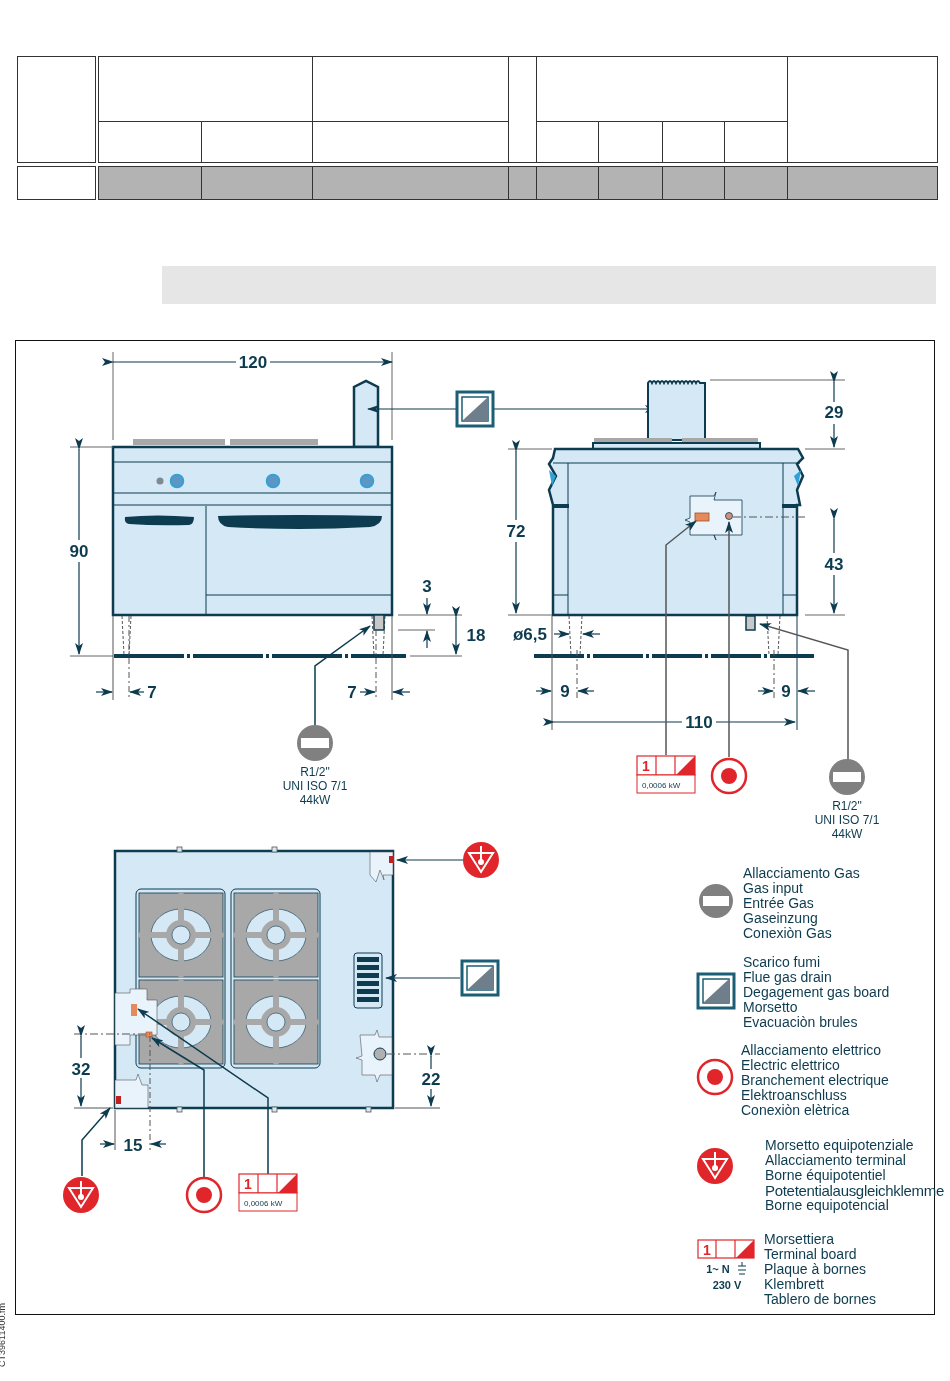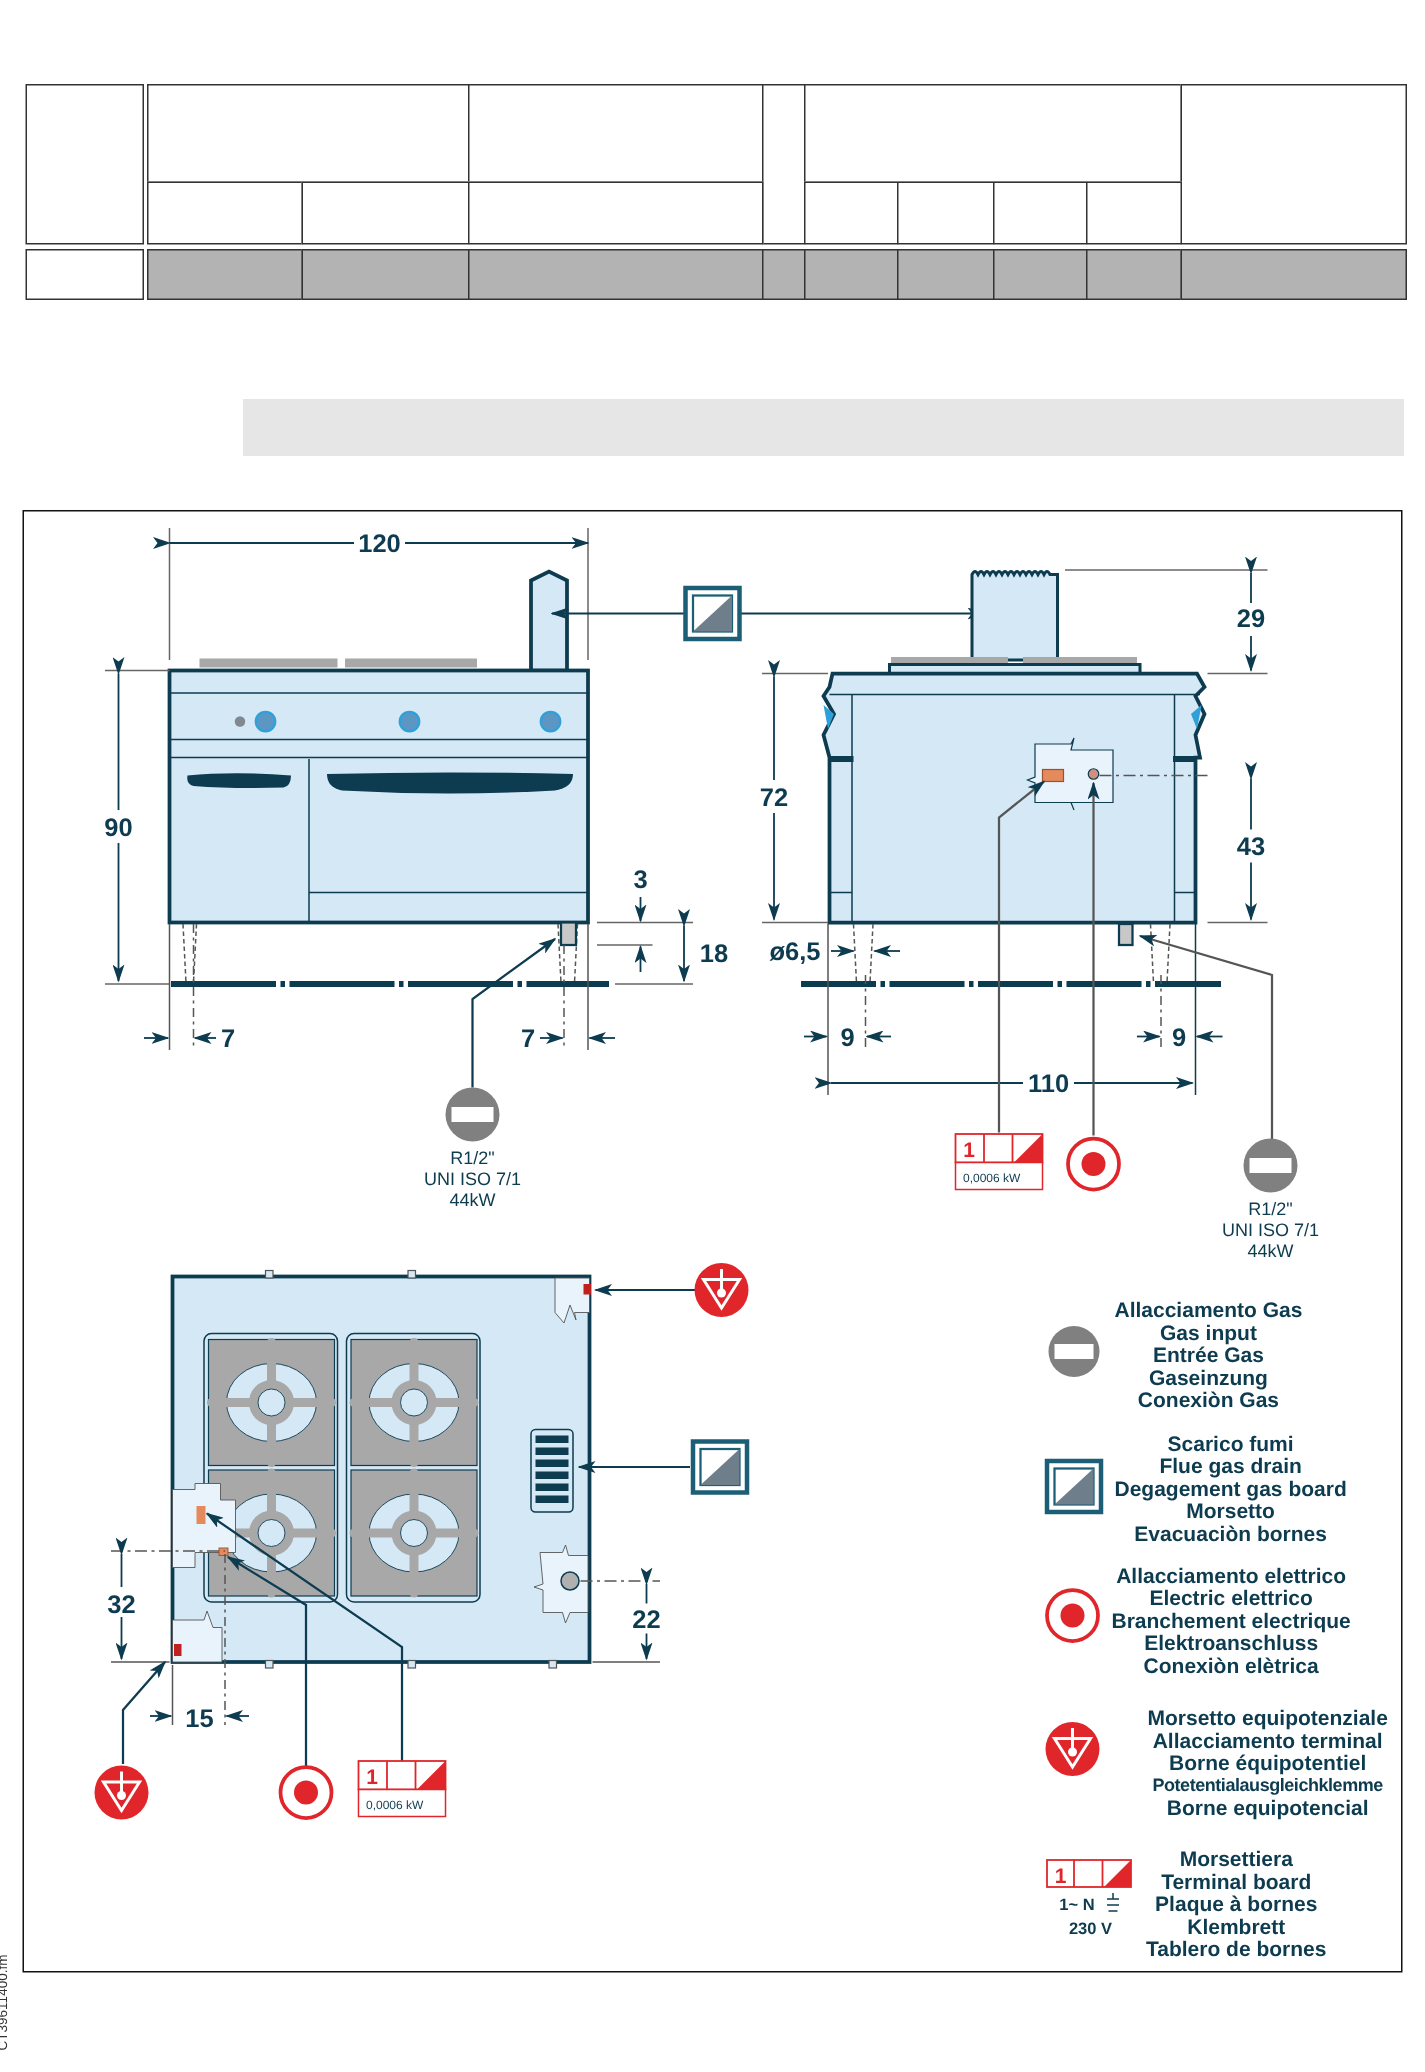--- a/index.html
+++ b/index.html
@@ -6,23 +6,23 @@
   body{width:950px;height:1381px;position:relative;overflow:hidden;font-family:"Liberation Sans",sans-serif;color:#0d3b4f;}
   .abs{position:absolute;}
   
   .tcell{position:absolute;box-sizing:border-box;border:1px solid #333;background:#fff;}
   .tcell.g{background:#b3b3b3;border:1.5px solid #333;}
   .band{position:absolute;left:162px;top:266px;width:774px;height:38px;background:#e6e6e6;}
   .frame{position:absolute;left:15px;top:340px;width:920px;height:975px;border:1.5px solid #111;box-sizing:border-box;}
   svg text{font-family:"Liberation Sans",sans-serif;}
   .dim{font-weight:bold;font-size:17px;fill:#0d3b4f;}
   .small{font-size:12px;fill:#0d3b4f;}
-  .leg{position:absolute;font-weight:bold;font-size:14px;line-height:15px;color:#0d3b4f;text-align:center;}
+  .leg{position:absolute;font-weight:normal;font-size:14px;line-height:15px;color:#0d3b4f;}
   .leg div{white-space:nowrap;}
-  .leg div.cond{font-size:12px;letter-spacing:-0.3px;}
+  .leg div.cond{font-size:15px;letter-spacing:-0.3px;}
   .footer{position:absolute;left:-30px;top:1330px;transform:rotate(-90deg);font-size:9px;color:#333;white-space:nowrap;}
 </style>
 </head>
 <body>
 
 <div>
   <div class="tcell" style="left:17px;top:56px;width:79px;height:107px;"></div>
   <div class="tcell" style="left:98px;top:56px;width:215px;height:66px;"></div>
   <div class="tcell" style="left:312px;top:56px;width:197px;height:66px;"></div>
   <div class="tcell" style="left:508px;top:56px;width:29px;height:107px;"></div>
@@ -422,21 +422,21 @@
   <div>Gas input</div>
   <div>Entrée Gas</div>
   <div>Gaseinzung</div>
   <div>Conexiòn Gas</div>
 </div>
 <div class="leg" style="left:743px;top:955px;">
   <div>Scarico fumi</div>
   <div>Flue gas drain</div>
   <div>Degagement gas board</div>
   <div>Morsetto</div>
-  <div>Evacuaciòn bornes</div>
+  <div>Evacuaciòn brules</div>
 </div>
 <div class="leg" style="left:741px;top:1043px;">
   <div>Allacciamento elettrico</div>
   <div>Electric elettrico</div>
   <div>Branchement electrique</div>
   <div>Elektroanschluss</div>
   <div>Conexiòn elètrica</div>
 </div>
 <div class="leg" style="left:741px;top:1138px;margin-left:24px;">
   <div>Morsetto equipotenziale</div>

